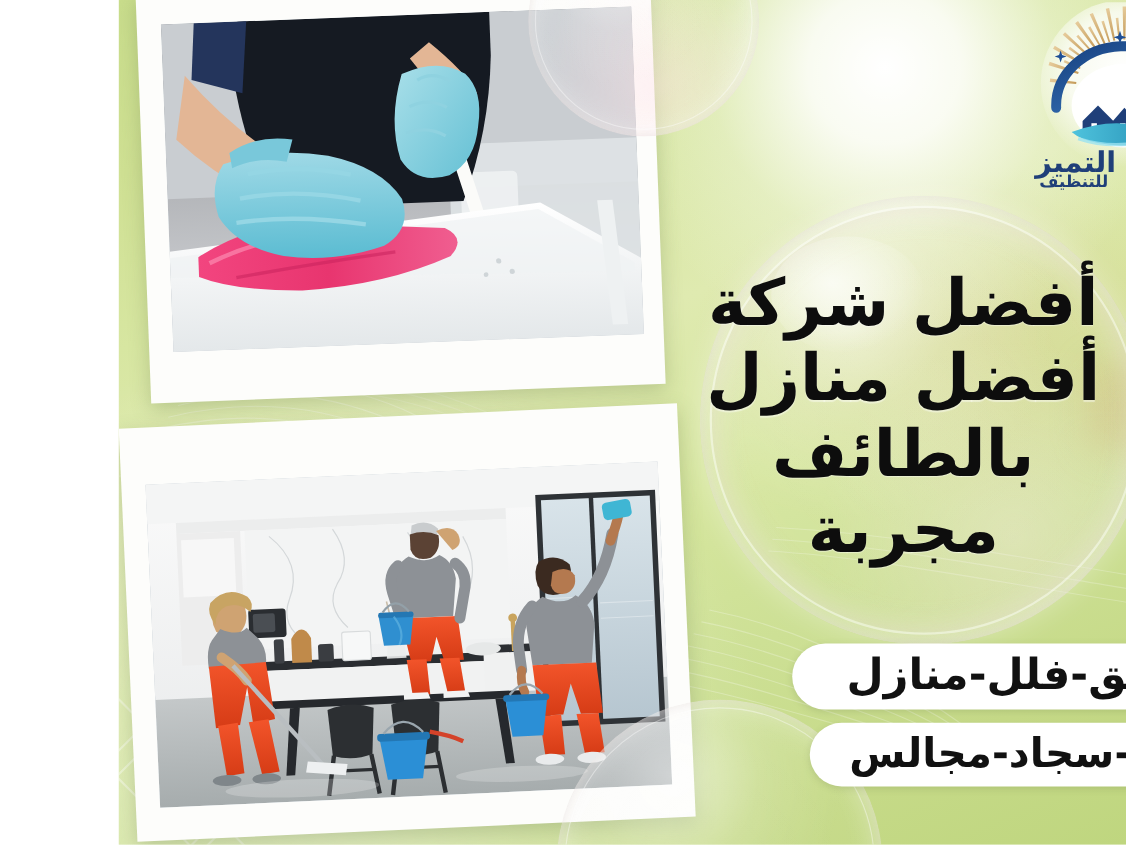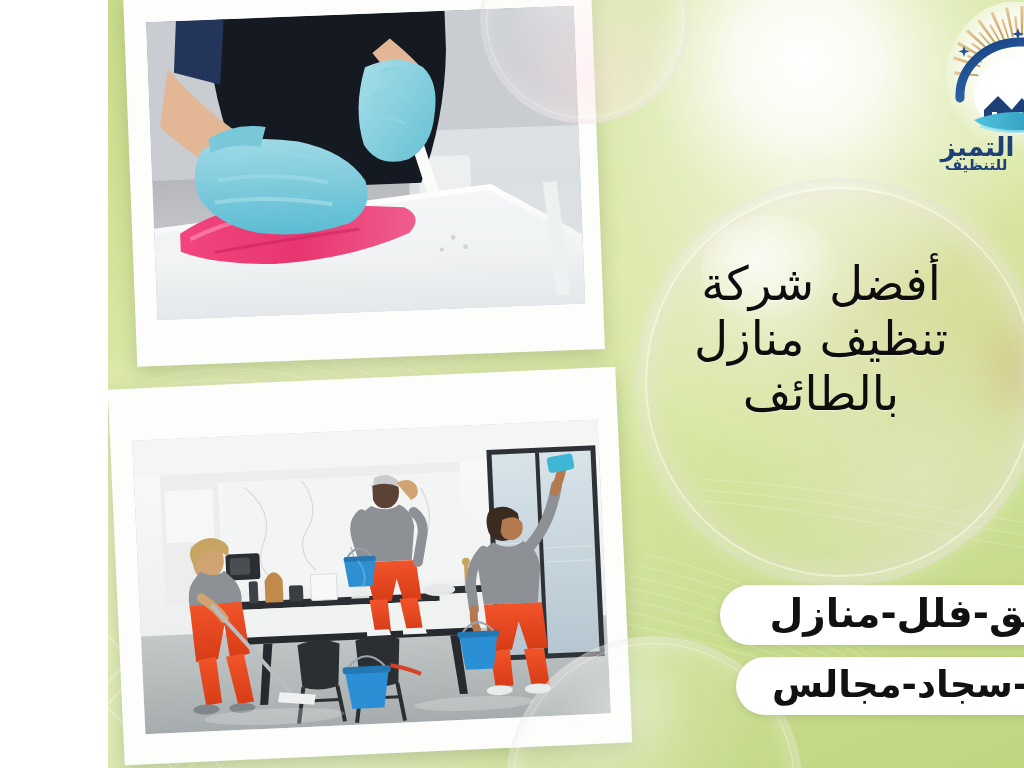--- a/index.html
+++ b/index.html
@@ -181,27 +181,27 @@
     top: 2px;
     width: 200px;
     height: 176px;
   }
   .logo svg { display: block; width: 100%; height: 100%; }
 
   
   .headline {
     position: absolute;
     left: 520px;
-    top: 256px;
+    top: 240px;
     width: 386px;
     text-align: center;
     direction: rtl;
     color: #0d0d0d;
-    font-weight: 400;
-    font-size: 47px;
+    font-weight: 700;
+    font-size: 59px;
     line-height: 1.17;
     letter-spacing: -0.5px;
     text-shadow: 0 1px 1px rgba(255,255,255,.45);
   }
   .headline .hl-line { display: block; white-space: nowrap; }
 
   
   .badge {
     position: absolute;
     background: #ffffff;
@@ -653,22 +653,23 @@
       <path d="M122 62 L140 52 L144 58 L126 68 Z" fill="#1f3f79"></path>
       <circle cx="118" cy="66" r="3" fill="#1f3f79"></circle>
 
       <text x="100" y="154" text-anchor="middle" font-family="'DejaVu Sans','Liberation Sans',sans-serif" font-size="26" font-weight="bold" fill="#1f3f79">شمس التميز</text>
       <text x="54" y="168" text-anchor="middle" font-family="'DejaVu Sans','Liberation Sans',sans-serif" font-size="15" font-weight="bold" fill="#1f3f79">للتنظيف</text>
     </svg>
   </div>
 
   <div class="headline">
     <span class="hl-line">أفضل شركة</span>
-    <span class="hl-line">تنظيف منازل</span>
+    <span class="hl-line">أفضل منازل</span>
     <span class="hl-line">بالطائف</span>
+    <span class="hl-line">مجربة</span>
   </div>
 
   <div class="badge badge-1">
     <span>شقق-فلل-منازل</span>
   </div>
   <div class="badge badge-2">
     <span>كنب-سجاد-مجالس</span>
   </div>
 
 </div>

